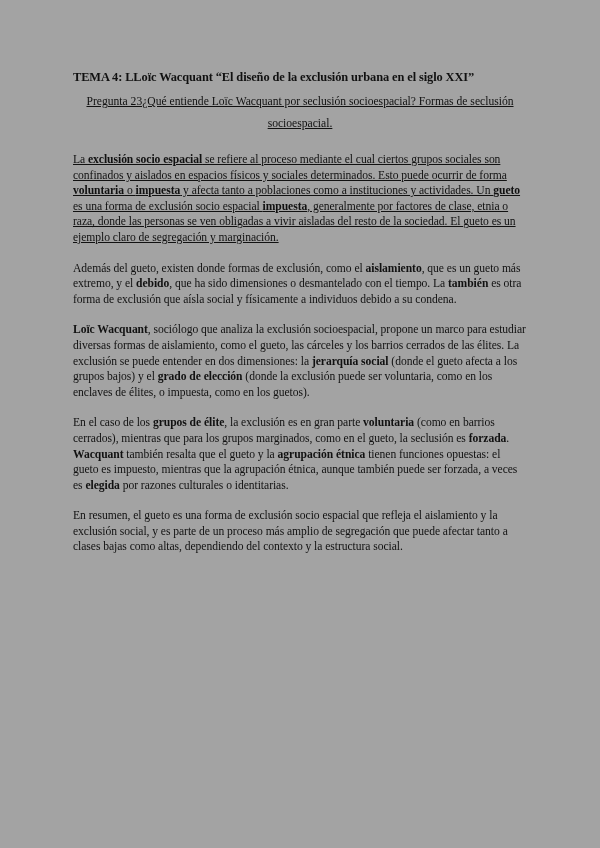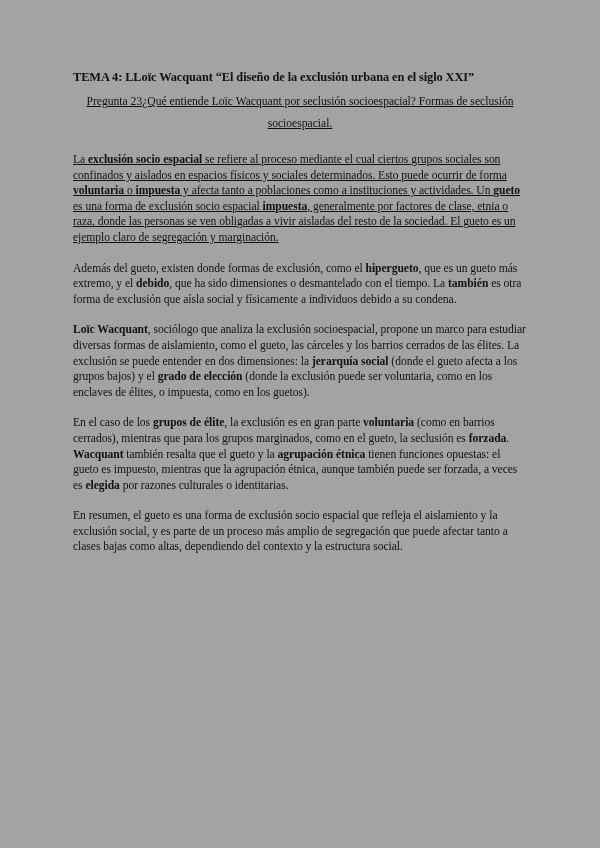--- a/index.html
+++ b/index.html
@@ -32,21 +32,21 @@
 <div class="page">
   <div class="content">
     <h1 class="title">TEMA 4: LLoïc Wacquant “El diseño de la exclusión urbana en el siglo XXI”</h1>
     <p class="subtitle">Pregunta 23¿Qué entiende Loïc Wacquant por seclusión socioespacial? Formas de seclusión socioespacial.</p>
 
     <p class="para p1">
       <span>La </span><b>exclusión socio espacial</b><span> se refiere al proceso mediante el cual ciertos grupos sociales son confinados y aislados en espacios físicos y sociales determinados. Esto puede ocurrir de forma </span><b>voluntaria</b><span> o </span><b>impuesta</b><span> y afecta tanto a poblaciones como a instituciones y actividades. Un </span><b>gueto</b><span> es una forma de exclusión socio espacial </span><b>impuesta</b><span>, generalmente por factores de clase, etnia o raza, donde las personas se ven obligadas a vivir aisladas del resto de la sociedad. El gueto es un ejemplo claro de segregación y marginación.</span>
     </p>
 
     <p class="para p2">
-      <span>Además del gueto, existen donde formas de exclusión, como el </span><b>hipergueto</b><span>, que es un gueto más extremo, y el </span><b>debido</b><span>, que ha sido dimensiones o desmantelado con el tiempo. La </span><b>también</b><span> es otra forma de exclusión que aísla social y físicamente a individuos debido a su condena.</span>
+      <span>Además del gueto, existen donde formas de exclusión, como el </span><b>aislamiento</b><span>, que es un gueto más extremo, y el </span><b>debido</b><span>, que ha sido dimensiones o desmantelado con el tiempo. La </span><b>también</b><span> es otra forma de exclusión que aísla social y físicamente a individuos debido a su condena.</span>
     </p>
 
     <p class="para p3">
       <b>Loïc Wacquant</b><span>, sociólogo que analiza la exclusión socioespacial, propone un marco para estudiar diversas formas de aislamiento, como el gueto, las cárceles y los barrios cerrados de las élites. La exclusión se puede entender en dos dimensiones: la </span><b>jerarquía social</b><span> (donde el gueto afecta a los grupos bajos) y el </span><b>grado de elección</b><span> (donde la exclusión puede ser voluntaria, como en los enclaves de élites, o impuesta, como en los guetos).</span>
     </p>
 
     <p class="para p4">
       <span>En el caso de los </span><b>grupos de élite</b><span>, la exclusión es en gran parte </span><b>voluntaria</b><span> (como en barrios cerrados), mientras que para los grupos marginados, como en el gueto, la seclusión es </span><b>forzada</b><span>. </span><b>Wacquant</b><span> también resalta que el gueto y la </span><b>agrupación étnica</b><span> tienen funciones opuestas: el gueto es impuesto, mientras que la agrupación étnica, aunque también puede ser forzada, a veces es </span><b>elegida</b><span> por razones culturales o identitarias.</span>
     </p>
 

